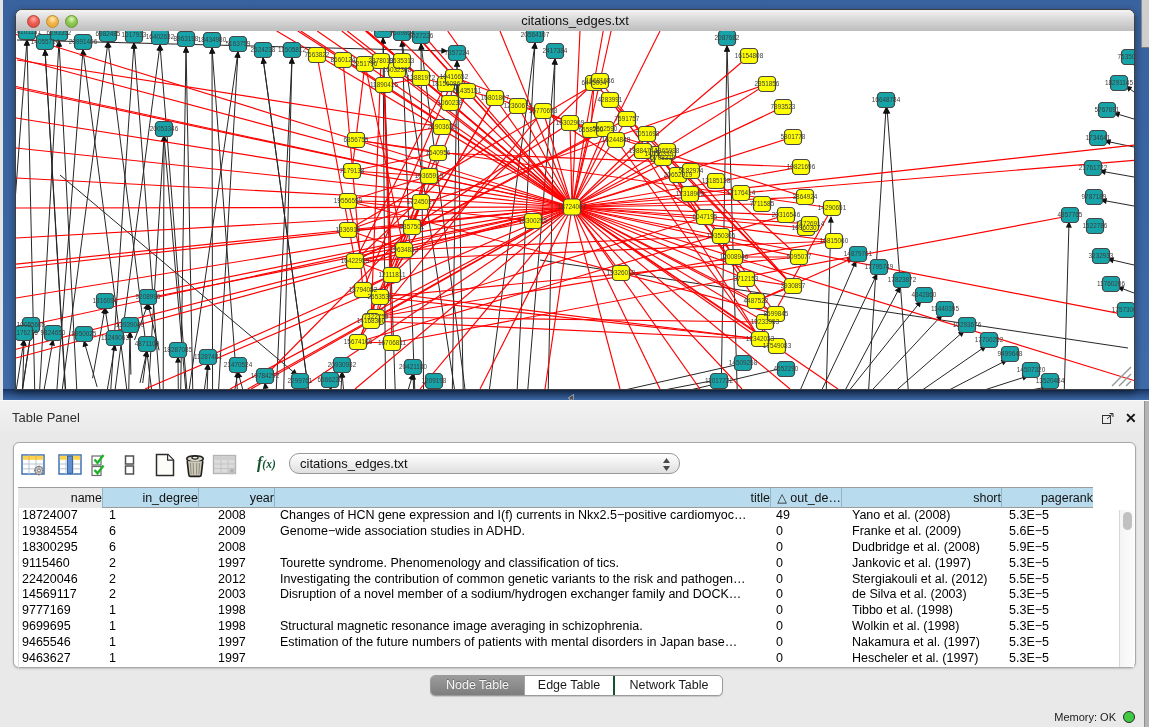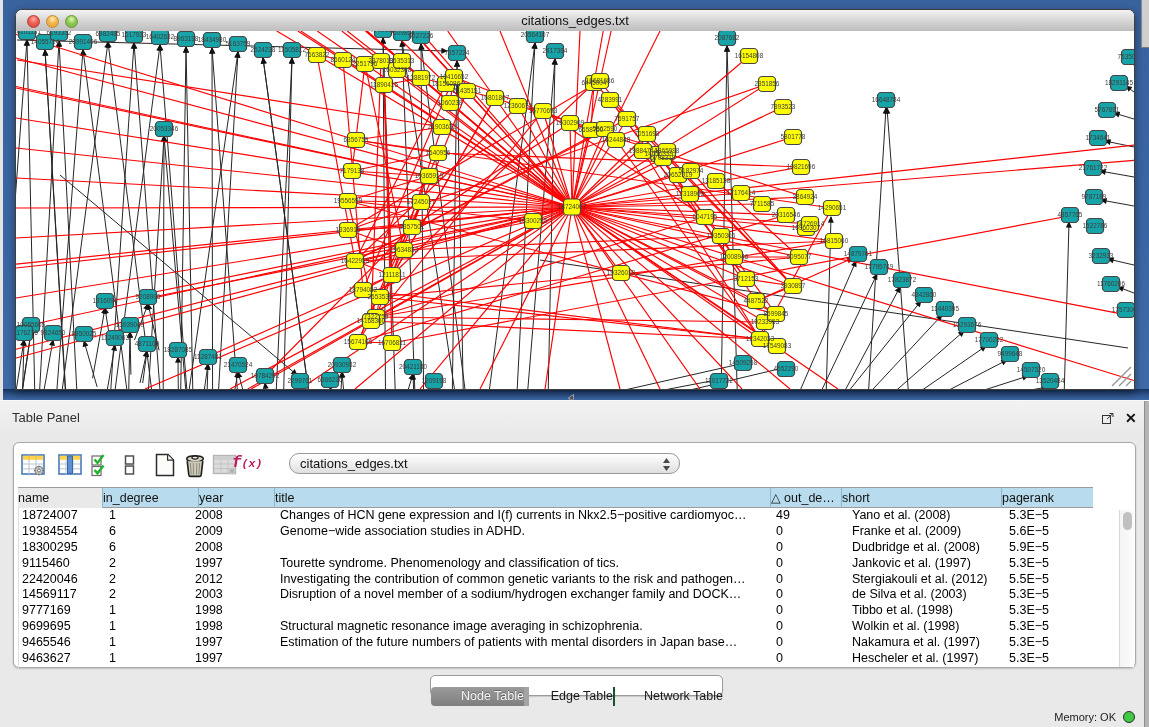--- a/index.html
+++ b/index.html
@@ -15,33 +15,33 @@
 #l1{left:11px;background:radial-gradient(circle at 50% 30%,#ff9d96 8%,#ec5f55 45%,#d94439);border:1px solid #b63d31}
 #l2{left:30px;background:radial-gradient(circle at 50% 30%,#ffe3a8 8%,#f0b64e 45%,#e3a12f);border:1px solid #c08d27}
 #l3{left:49px;background:radial-gradient(circle at 50% 30%,#d2f0a8 8%,#8fc955 45%,#74b33a);border:1px solid #6a9733}
 #canvas{position:absolute;left:0;top:21px;width:1118px;height:358px;background:#fff}
 #panel{position:absolute;left:0;top:400px;width:1149px;height:327px;background:linear-gradient(#f2f2f2,#e9e9e9 34px,#e9e9e9);border-top:1px solid #fafafa}
 #ptitle{position:absolute;left:12px;top:9px;font-size:13px;color:#2e2e2e}
 #rstrip2{position:absolute;left:1144px;top:0;width:5px;height:327px;background:#b4b4b4;border-left:1px solid #8e8e8e}
 #box{position:absolute;left:13px;top:41px;width:1123px;height:226px;background:#fff;border:1px solid #a9a9a9;border-radius:6px;box-shadow:0 1px 2px rgba(0,0,0,.18)}
 #combo{position:absolute;left:275px;top:10px;width:391px;height:21px;background:linear-gradient(#ffffff,#ececec 60%,#dfdfdf);border:1px solid #989898;border-radius:10px;font-size:13px;line-height:19px;color:#111;padding-left:10px}
 #thead{position:absolute;left:4px;top:44px;width:1075px;height:21px;background:#b8dcee;border:1px solid #9c9c9c;border-left:none;border-right:none}
-#thead span{position:absolute;top:0;height:20px;line-height:20px;font-size:12.5px;color:#111;text-align:left;border-right:1px solid #8fb6c8}
+#thead span{position:absolute;top:0;height:20px;line-height:20px;font-size:12.5px;color:#111;text-align:right;border-right:1px solid #8fb6c8}
 #tbody{position:absolute;left:4px;top:65px;width:1075px;height:160px;font-size:12.5px;color:#000;border-left:1px solid #e0e0e0}
 .trow{position:relative;height:15.9px;line-height:15.9px;white-space:nowrap}
 .trow span{position:absolute;top:0;height:15.9px;overflow:hidden}
-.c0{left:3px;width:82px}.c1{left:90px;width:91px}.c2{left:176px;width:71px}
+.c0{left:3px;width:82px}.c1{left:90px;width:91px}.c2{left:199px;width:71px}
 .c3{left:261px;width:492px}.c4{left:757px;width:67px}
 .c5{left:833px;width:156px}.c6{left:990px;width:88px}
 #sbar{position:absolute;left:1105px;top:67px;width:15px;height:157px;background:linear-gradient(90deg,#f4f4f4,#fcfcfc);border-left:1px solid #d8d8d8}
 #thumb{position:absolute;left:3px;top:2px;width:9px;height:18px;background:#c0c0c0;border-radius:5px}
 #tabs{position:absolute;left:430px;top:274px;width:293px;height:21px;border:1px solid #9b9b9b;border-radius:5px;background:#fff;box-shadow:0 1px 1px rgba(0,0,0,.15)}
-#tabs span{position:absolute;top:11px;height:19px;line-height:19px;font-size:12.5px;text-align:right;color:#1a1a1a}
+#tabs span{position:absolute;top:0;height:19px;line-height:19px;font-size:12.5px;text-align:center;color:#1a1a1a}
 #tseg1{left:0;width:93px;background:linear-gradient(#9b9b9b,#7e7e7e);color:#f4f4f4 !important;border-radius:4px 0 0 4px;text-shadow:0 -1px 0 rgba(0,0,0,.3)}
-#tseg2{left:93px;width:89px;border-left:5px solid #a3a3a3}
+#tseg2{left:93px;width:89px;border-left:1px solid #a3a3a3}
 #tseg3{left:182px;width:110px;border-left:2px solid #14532d}
 #mem{position:absolute;right:33px;top:310px;font-size:11px;color:#1c1c1c}
 #memdot{position:absolute;right:14px;top:310px;width:12px;height:12px;border-radius:50%;background:#3fca41;border:1.5px solid #2c2c2c}
 #pfloat{position:absolute;left:1102px;top:12px;width:12px;height:11px}
 #pclose{position:absolute;left:1125px;top:9px;font-size:14px;font-weight:bold;color:#111}
 #cursor{position:absolute;left:568px;top:394px}
 .ticon{position:absolute;top:10px}
 </style></head>
 <body>
 <div id="stage">
@@ -720,21 +720,21 @@
  <path d="M4.2,8.2 L5.8,21.8 a1.8,1.8 0 0 0 1.8,1.6 h8.8 a1.8,1.8 0 0 0 1.8,-1.6 L19.8,8.2" fill="#cdcaba" stroke="#1e1e1e" stroke-width="1.6"></path>
  <path d="M7.4,10 l0.8,11.5 M10.2,10 l0.3,11.5 M13.8,10 l-0.3,11.5 M16.6,10 l-0.8,11.5" stroke="#8f8c7c"></path>
 </svg>
 <svg class="ticon" style="left:198px" width="26" height="24" viewBox="0 0 26 24">
  <rect x="1.5" y="2.5" width="22" height="18" fill="#dcdcdc" stroke="#b4b4b4" stroke-width="1.4"></rect>
  <rect x="2.2" y="3.2" width="20.6" height="3.8" fill="#cfcfcf"></rect>
  <path d="M2,11 h21 M2,15.5 h21 M9,7 v13.5 M16,7 v13.5" stroke="#c3c3c3" fill="none"></path>
  <circle cx="20" y="18" cy="18" r="3.4" fill="#c7c7c7"></circle>
  <path d="M18.4,16.4 l3.2,3.2 M21.6,16.4 l-3.2,3.2" stroke="#ababab" stroke-width="1.3"></path>
 </svg>
-<div class="ticon" style="left:218px;top:11px;font-family:Liberation Mono, monospace;font-style:italic;font-size:16px;font-weight:bold;color:#be185d">f<span style="font-size:11.5px">(x)</span></div>
+<div class="ticon" style="left:243px;top:11px;font-family:Liberation Serif, serif;font-style:italic;font-size:16px;font-weight:bold;color:#14532d">f<span style="font-size:11.5px">(x)</span></div>
 
     <div id="combo">citations_edges.txt
       <svg style="position:absolute;right:8px;top:4px" width="9" height="13" viewBox="0 0 9 13">
             <path d="M4.5,0 L8,5 L1,5 Z" fill="#4a4a4a"></path>
             <path d="M4.5,13 L8,8 L1,8 Z" fill="#4a4a4a"></path>
           </svg>
     </div>
     <div id="thead">
       <span style="left:0;width:85px;background:#e9e9e9">name</span>
       <span style="left:85px;width:96px">in_degree</span>

